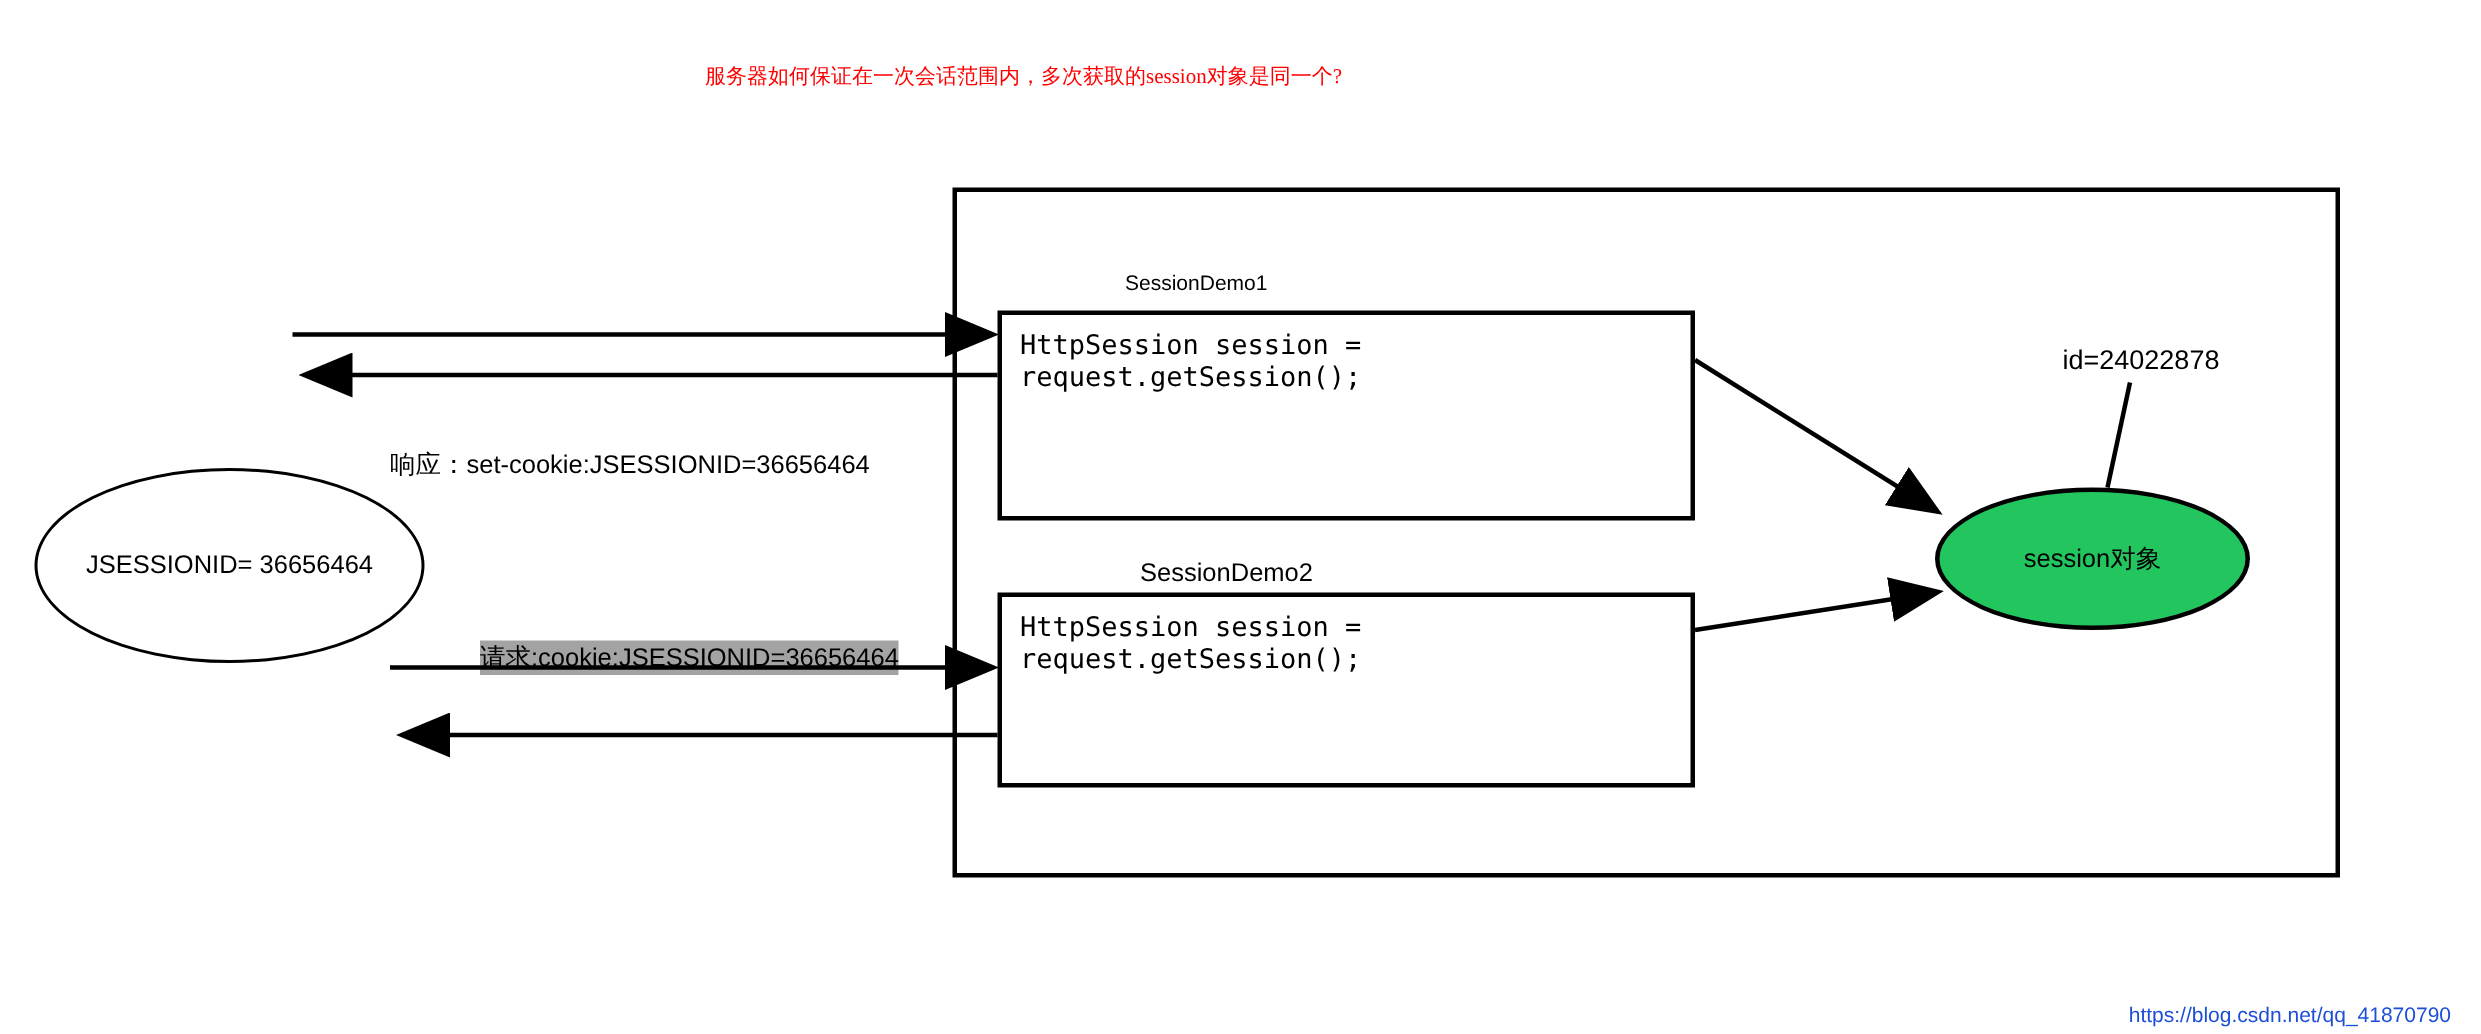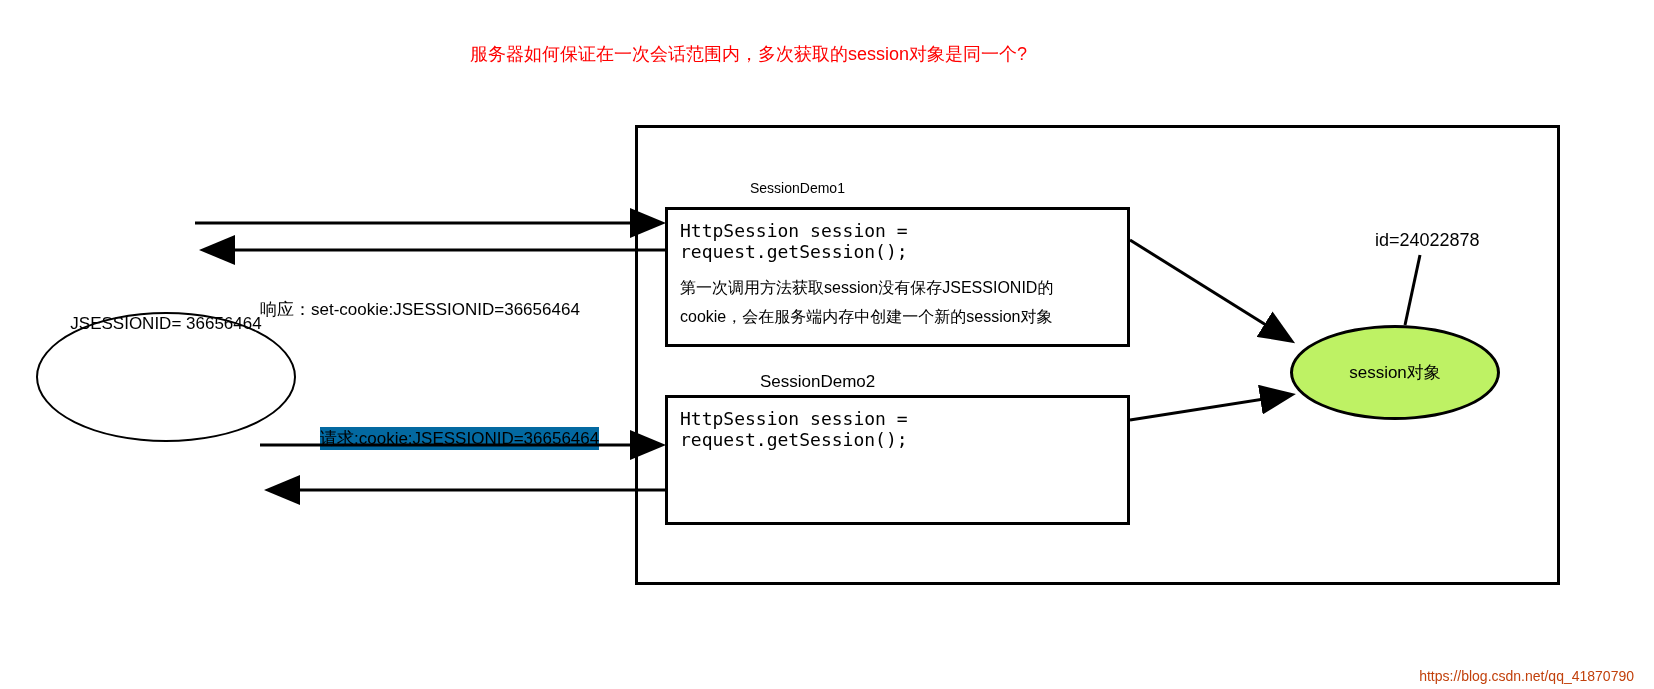--- a/index.html
+++ b/index.html
@@ -12,32 +12,33 @@
       height: 689px;
       background: #ffffff;
       font-family: "Microsoft YaHei", Arial, sans-serif;
       position: relative;
     }
     .title {
       position: absolute;
       top: 42px;
       left: 470px;
       color: #ff0000;
-      font-size: 18px;
+      font-size: 14px;
+      font-family: Liberation Serif, serif;
     }
     .client-ellipse {
       position: absolute;
       top: 312px;
-      left: 36px;
+      left: 23px;
       width: 260px;
       height: 130px;
       border: 2px solid #000;
       border-radius: 50%;
       display: flex;
-      align-items: flex-start;
+      align-items: center;
       justify-content: center;
       font-size: 17px;
     }
     .server-box {
       position: absolute;
       top: 125px;
       left: 635px;
       width: 925px;
       height: 460px;
       border: 3px solid #000;
@@ -93,48 +94,48 @@
       top: 325px;
       left: 1290px;
       width: 210px;
       height: 95px;
       border: 3px solid #000;
       border-radius: 50%;
       display: flex;
       align-items: center;
       justify-content: center;
       font-size: 17px;
-      background: #bef264;
+      background: #22c55e;
     }
     .id-label {
       position: absolute;
       top: 230px;
       left: 1375px;
       font-size: 18px;
     }
     .response-label {
       position: absolute;
       top: 270px;
       left: 260px;
       font-size: 17px;
       background: #fff;
       margin-top: 28px;
     }
     .request-label {
       position: absolute;
       top: 427px;
       left: 320px;
       font-size: 17px;
-      background: #0369a1;
+      background: #a3a3a3;
     }
     .watermark {
       position: absolute;
       bottom: 5px;
       right: 20px;
-      color: #c2410c;
+      color: #1d4ed8;
       font-size: 14px;
     }
     svg.arrows {
       position: absolute;
       top: 0;
       left: 0;
       width: 1654px;
       height: 689px;
       pointer-events: none;
     }
@@ -146,21 +147,20 @@
 
 <div class="client-ellipse">
   <span>JSESSIONID= 36656464</span>
 </div>
 
 <div class="server-box"></div>
 
 <div class="demo1-label">SessionDemo1</div>
 <div class="demo1-box">
   <div class="demo1-code">HttpSession session = request.getSession();</div>
-  <div class="demo1-desc">第一次调用方法获取session没有保存JSESSIONID的cookie，会在服务端内存中创建一个新的session对象</div>
 </div>
 
 <div class="demo2-label">SessionDemo2</div>
 <div class="demo2-box">
   <div class="demo2-code">HttpSession session = request.getSession();</div>
 </div>
 
 <div class="session-ellipse">
   <span>session对象</span>
 </div>

